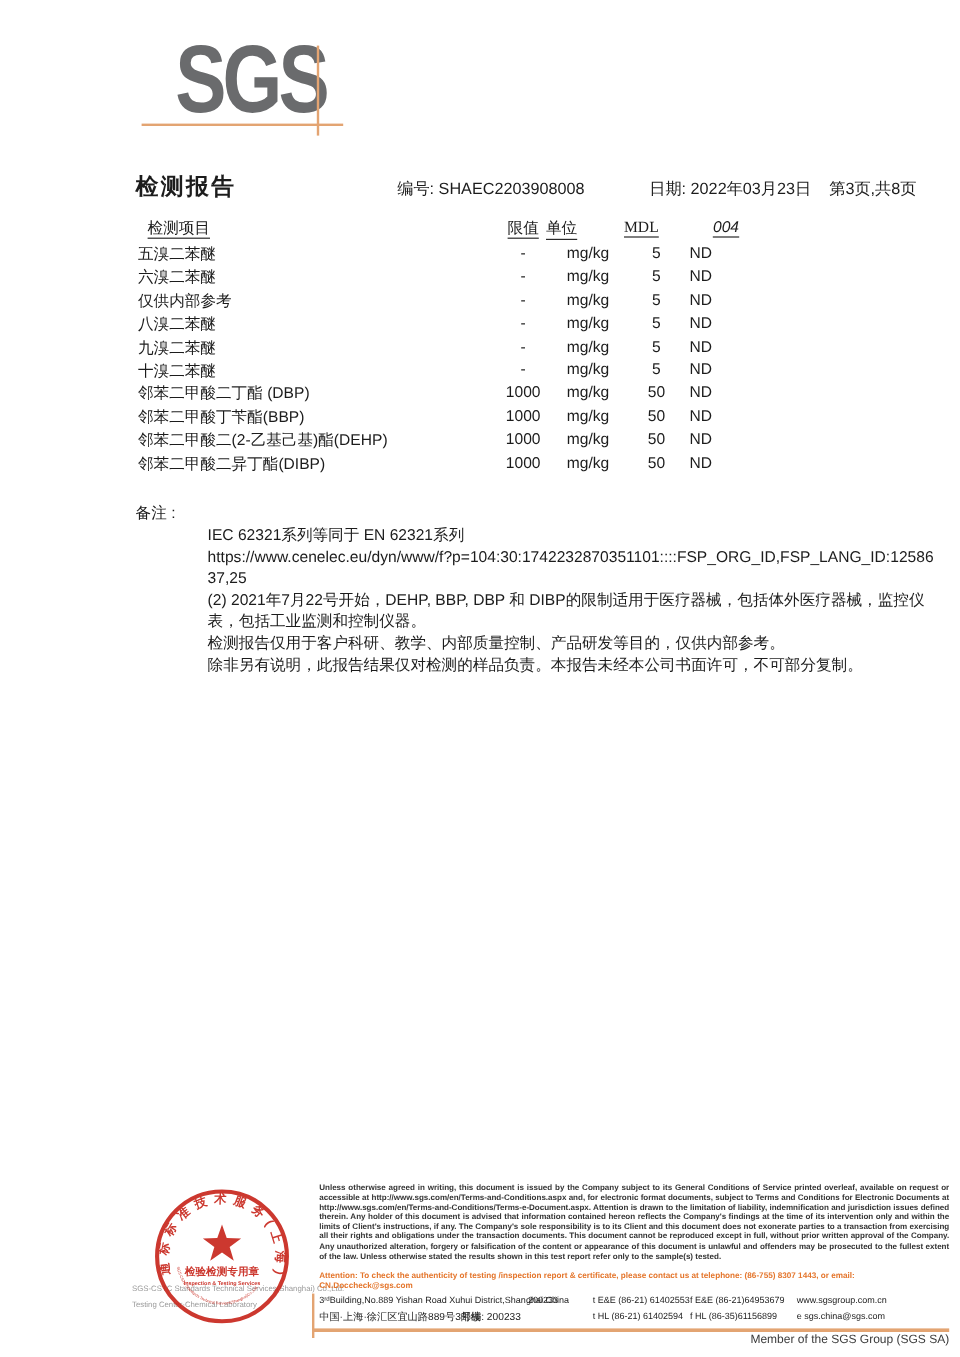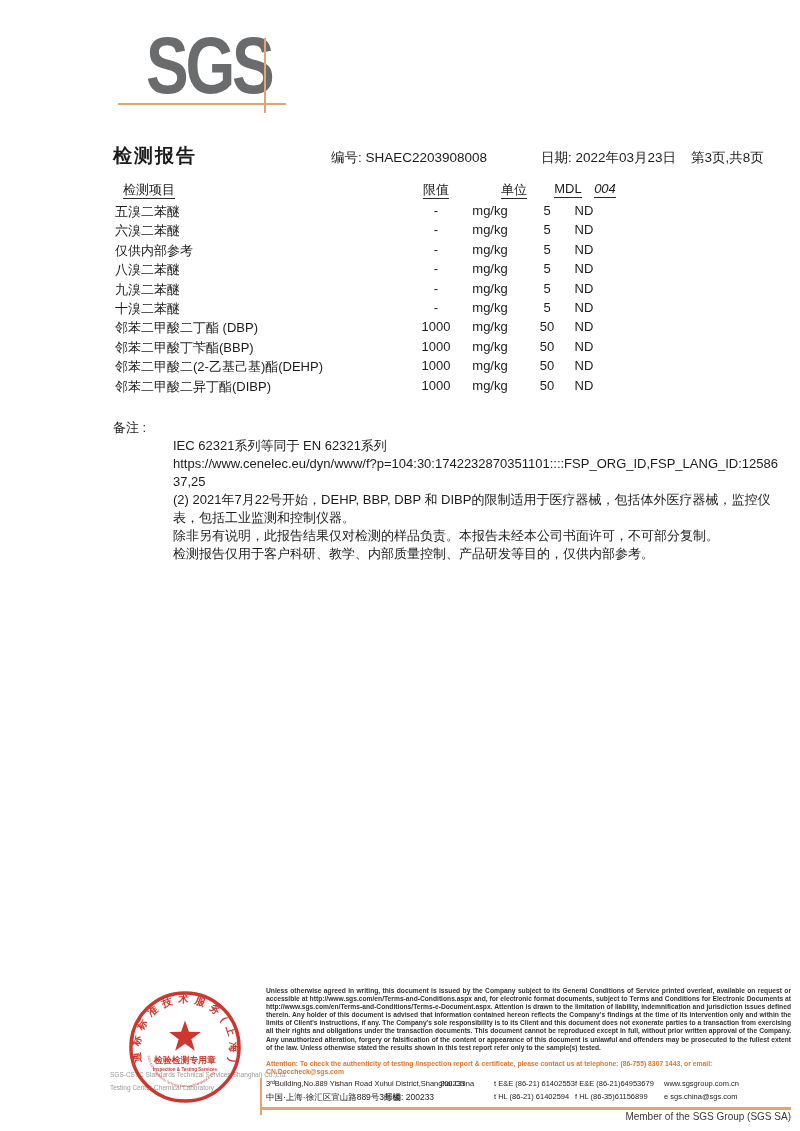--- a/index.html
+++ b/index.html
@@ -15,22 +15,22 @@
   
   .doc-title{position:absolute;left:65px;top:143px;font-size:19px;font-weight:bold;letter-spacing:2px;}
   .hdr{position:absolute;top:149px;font-size:13.5px;}
   .hdr-no{left:283px;} .hdr-date{left:493px;} .hdr-page{left:643px;}
 
   
   .thead{position:absolute;left:0;top:181px;width:700px;height:20px;font-size:13px;}
   .thead .u{border-bottom:1px solid #2a2a2a;padding-bottom:1px;}
   .col-item{position:absolute;left:75px;}
   .col-limit{position:absolute;left:353px;width:70px;text-align:center;}
-  .col-unit{position:absolute;left:431px;width:70px;text-align:center;}
-  .col-mdl{position:absolute;left:490px;width:60px;text-align:center;}
+  .col-unit{position:absolute;left:407px;width:70px;font-family:Liberation Mono, monospace;}
+  .col-mdl{position:absolute;left:472px;width:60px;text-align:left;font-family:Liberation Serif, serif;}
   .col-result{position:absolute;left:527px;width:60px;text-align:center;}
   .italic{font-style:italic;}
   .tbody{position:absolute;left:0;top:201px;width:800px;}
   .trow{position:relative;height:19.4px;font-size:13px;}
   .trow .c-item{position:absolute;left:67px;top:2px;}
   .trow .c-limit{position:absolute;left:353px;top:2px;width:70px;text-align:center;}
   .trow .c-unit{position:absolute;left:407px;top:2px;width:70px;text-align:center;}
   .trow .c-mdl{position:absolute;left:469px;top:2px;width:60px;text-align:center;}
   .trow .c-result{position:absolute;left:506px;top:2px;width:60px;text-align:center;}
 
@@ -163,22 +163,22 @@
     </div>
   </div>
 
   <div class="notes-label">备注 :</div>
   <div class="notes">
     <div>IEC 62321系列等同于 EN 62321系列</div>
     <div>https://www.cenelec.eu/dyn/www/f?p=104:30:1742232870351101::::FSP_ORG_ID,FSP_LANG_ID:12586</div>
     <div>37,25</div>
     <div>(2) 2021年7月22号开始，DEHP, BBP, DBP 和 DIBP的限制适用于医疗器械，包括体外医疗器械，监控仪</div>
     <div>表，包括工业监测和控制仪器。</div>
+    <div>检测报告仅用于客户科研、教学、内部质量控制、产品研发等目的，仅供内部参考。</div>
     <div>除非另有说明，此报告结果仅对检测的样品负责。本报告未经本公司书面许可，不可部分复制。</div>
-    <div>检测报告仅用于客户科研、教学、内部质量控制、产品研发等目的，仅供内部参考。</div>
   </div>
 
   <div class="stamp-gray sg1">SGS-CSTC Standards Technical Services(Shanghai) Co.,Ltd.</div>
   <div class="stamp-gray sg2">Testing Center-Chemical Laboratory</div>
 
   <svg class="stamp" viewBox="0 0 120 120">
     <defs>
       <path id="arcTop" d="M 17,77 A 46,46 0 1 1 103,77"></path>
       <path id="arcBot" d="M 21.5,68 A 39,39 0 0 0 98.5,68"></path>
     </defs>

